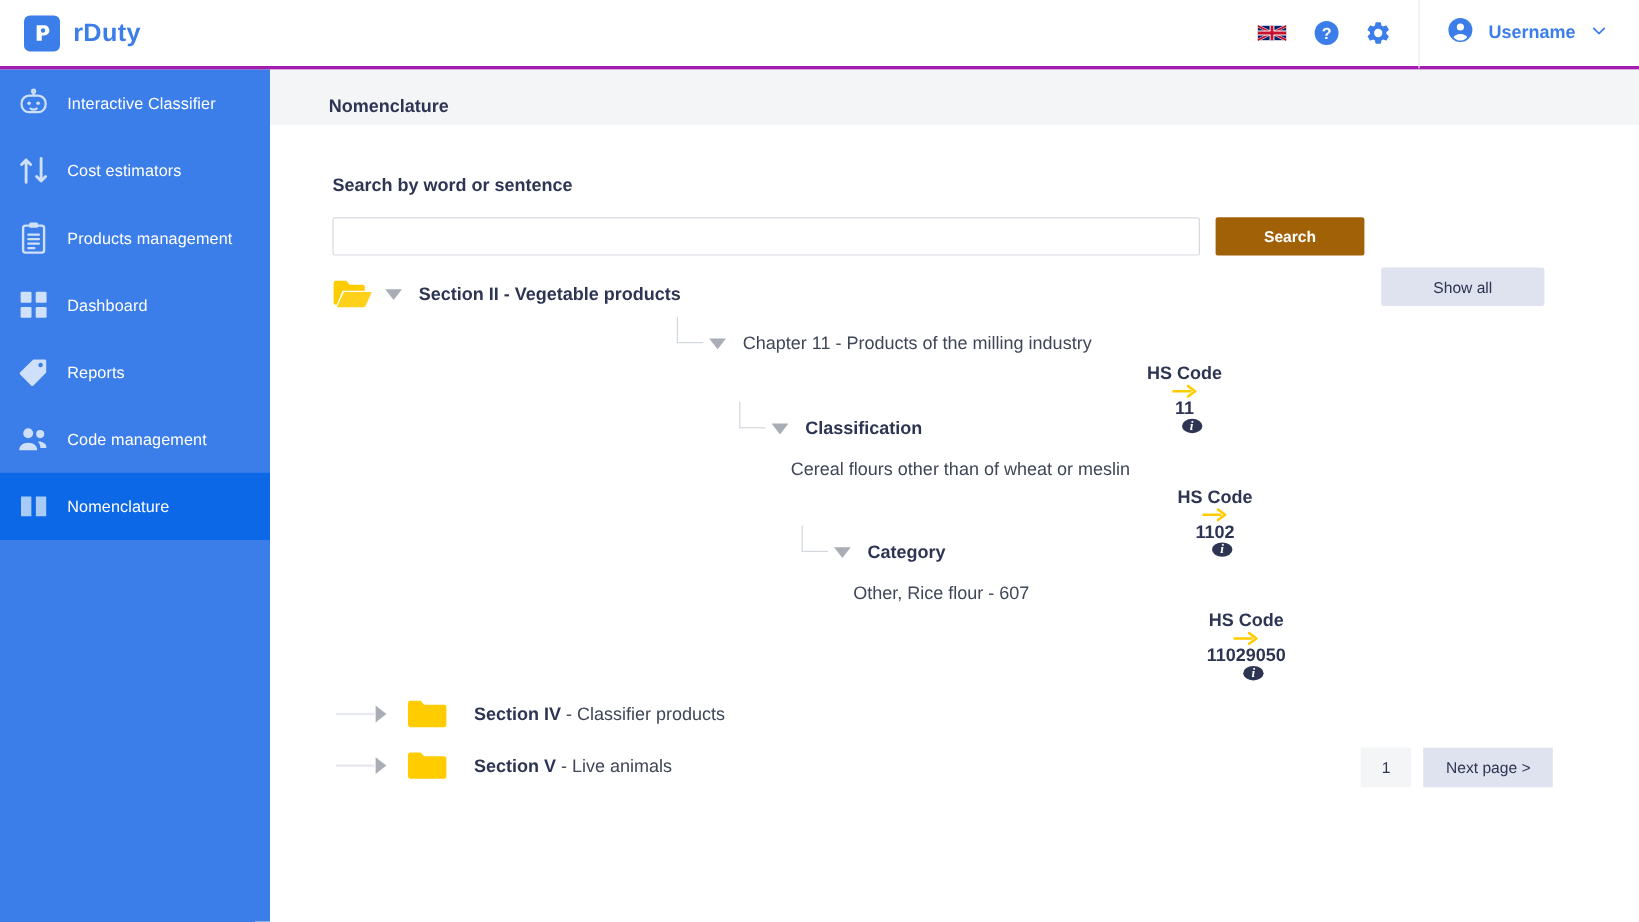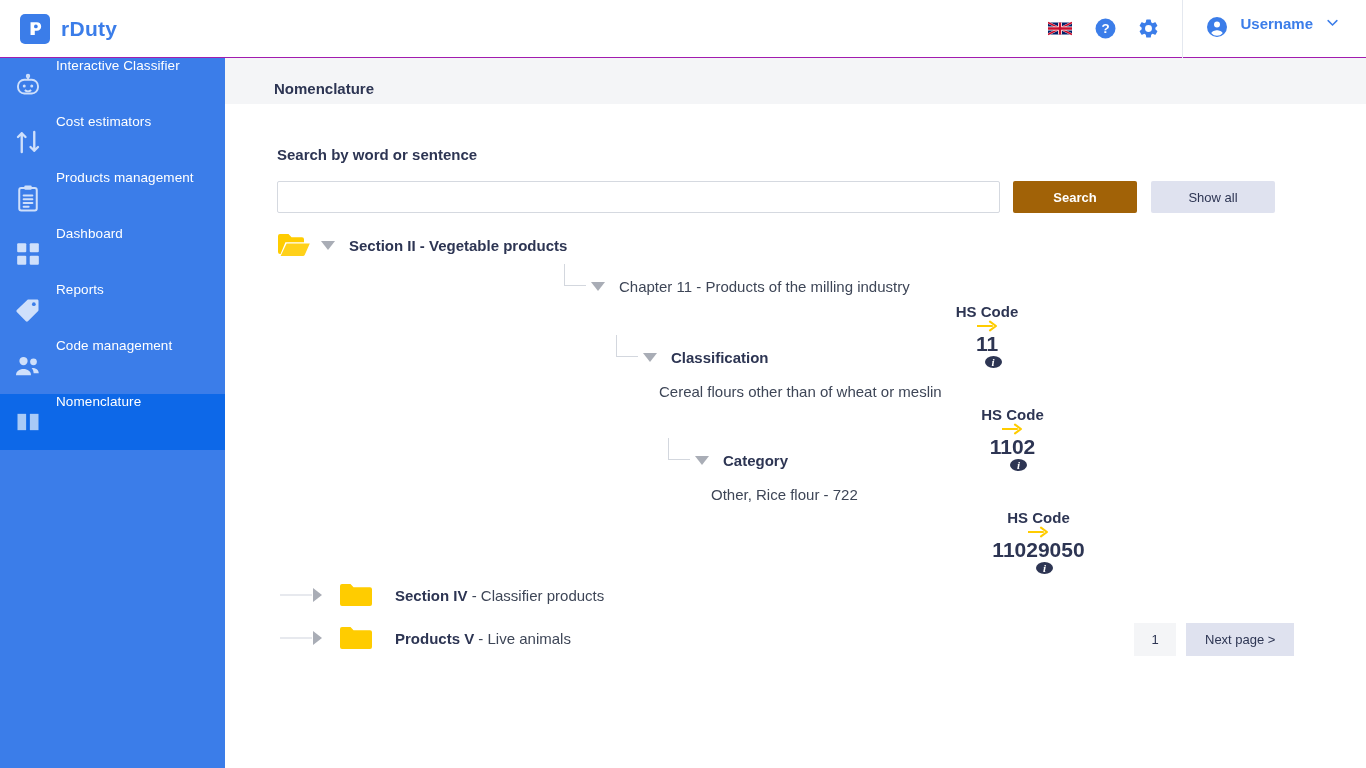--- a/index.html
+++ b/index.html
@@ -9,53 +9,53 @@
     background: #ffffff;
     overflow: hidden;
   }
 
   
   .header {
     position: absolute; top: 0; left: 0;
     width: 1366px; height: 58px;
     background: #ffffff;
     display: flex; align-items: center;
-    border-bottom: 1px solid #a21caf;
+    border-bottom: 3px solid #a21caf;
   }
   .logo-wrap { display: flex; align-items: center; margin-left: 20px; }
   .logo-mark {
     width: 30px; height: 30px; border-radius: 5px;
     background: #3b7de9;
     display: flex; align-items: center; justify-content: center;
   }
   .logo-text {
     margin-left: 11px;
     font-size: 21px; font-weight: bold; color: #3b7de9;
     letter-spacing: .3px;
   }
   .header-right {
     margin-left: auto; display: flex; align-items: center; height: 100%;
   }
   .flag-icon { width: 24px; height: 17px; margin-right: 22px; display:block; border-radius:1px; }
   .hdr-icon { margin-right: 20px; display: flex; align-items: center; cursor: pointer; }
   .hdr-divider { width: 1px; height: 58px; background: #e4e8ef; margin: 0 22px 0 2px; }
-  .user-box { display: flex; margin-right: 26px; cursor: pointer; }
+  .user-box { display: flex; align-items: center; margin-right: 26px; cursor: pointer; }
   .user-name {
     color: #3b7de9; font-weight: bold; font-size: 15px;
     margin: 0 12px 0 11px;
   }
 
   
   .sidebar {
     position: absolute; top: 58px; left: 0;
     width: 225px; height: 710px;
     background: #3b7de9;
   }
   .side-item {
-    height: 56px; display: flex; 
+    height: 56px; display: flex; align-items: center;
     cursor: pointer; position: relative;
   }
   .side-item.active { background: #0d68e8; }
   .side-icon {
     width: 56px; min-width: 56px; display: flex;
     align-items: center; justify-content: center;
   }
   .side-label {
     color: #ffffff; font-size: 13.5px; letter-spacing: .1px;
     white-space: nowrap;
@@ -99,22 +99,22 @@
   .btn {
     position: absolute; top: 77px; height: 32px;
     border: none; border-radius: 2px; cursor: pointer;
     font-family: "Liberation Sans", sans-serif; font-size: 13px;
   }
   .btn-search {
     left: 788px; width: 124px;
     background: #a16207; color: #ffffff; font-weight: bold;
   }
   .btn-showall {
-    left: 926px; width: 124px;
-    background: #dfe2ef; color: #2d3553;
+    left: 926px; width: 136px;
+    background: #dfe2ef; color: #2d3553; margin-top: 42px;
   }
 
   
   .tree { position: absolute; left: 0; top: 124px; width: 1141px; }
   .row { display: flex; align-items: center; position: relative; text-align: right; }
 
   .elbow { position: relative; width: 36px; height: 34px; flex: 0 0 36px; }
   .elbow::before {
     content:""; position:absolute; left:9px; top:-5px;
     width:1px; height:22px; background:#d3d7de;
@@ -144,21 +144,21 @@
     cursor: pointer;
   }
 
   .node-text { font-size: 15px; color: #3e4657; white-space: nowrap; }
   .node-text.bold { font-weight: bold; color: #2d3553; }
   .node-text b { font-weight: bold; color: #2d3553; }
 
   .hs-row { display: flex; align-items: center; flex-direction: column; }
   .hs-label { font-size: 15px; font-weight: bold; color: #2d3553; }
   .hs-arrow { margin: 0 9px; display: flex; align-items: center; }
-  .hs-value { font-size: 21px; font-weight: bold; color: #2d3553; }
+  .hs-value { font-size: 15px; font-weight: bold; color: #2d3553; }
   .info-icon {
     width: 17px; height: 17px; border-radius: 50%;
     background: #2d3553; color: #ffffff;
     font-size: 11px; font-weight: bold; font-style: italic;
     display: flex; align-items: center; justify-content: center;
     margin-left: 12px; cursor: pointer;
     font-family: "Liberation Serif", serif;
   }
 
   
@@ -373,21 +373,21 @@
       <span class="info-icon">i</span>
     </div>
 
     <div class="row" style="padding-left:434px; height:34px; margin-top:7px;">
       <span class="elbow"></span>
       <span class="tri-down" style="margin-right:14px;"></span>
       <span class="node-text bold">Category</span>
     </div>
 
     <div class="row" style="padding-left:486px; height:30px; margin-top:2px;">
-      <span class="node-text">Other, Rice flour - 722</span>
+      <span class="node-text">Other, Rice flour - 607</span>
     </div>
 
     <div class="row hs-row" style="padding-left:486px; height:30px;">
       <span class="hs-label">HS Code</span>
       <span class="hs-arrow">
         <svg width="21" height="12" viewBox="0 0 21 12">
           <path d="M0 6h15M13 1.6 19 6l-6 4.4" stroke="#ffcc00" stroke-width="2.1" fill="none" stroke-linecap="round" stroke-linejoin="round"></path>
         </svg>
       </span>
       <span class="hs-value">11029050</span>
@@ -406,21 +406,21 @@
     </div>
 
     <div class="row" style="padding-left:52px; height:34px; margin-top:9px;">
       <span class="dash"></span>
       <span class="tri-right" style="margin-right:17px;"></span>
       <span style="display:flex; margin-right:22px;">
         <svg width="34" height="26" viewBox="0 0 34 26">
           <path d="M1 4a2 2 0 0 1 2-2h8.5l3 3.2H31a2 2 0 0 1 2 2V22a2 2 0 0 1-2 2H3a2 2 0 0 1-2-2z" fill="#ffcc00"></path>
         </svg>
       </span>
-      <span class="node-text"><b>Products V</b><span> - Live animals</span></span>
+      <span class="node-text"><b>Section V</b><span> - Live animals</span></span>
     </div>
   </div>
 
   <div class="pager">
     <div class="page-num">1</div>
     <div class="page-next">Next page &gt;</div>
   </div>
 </div>
 
 </body></html>

